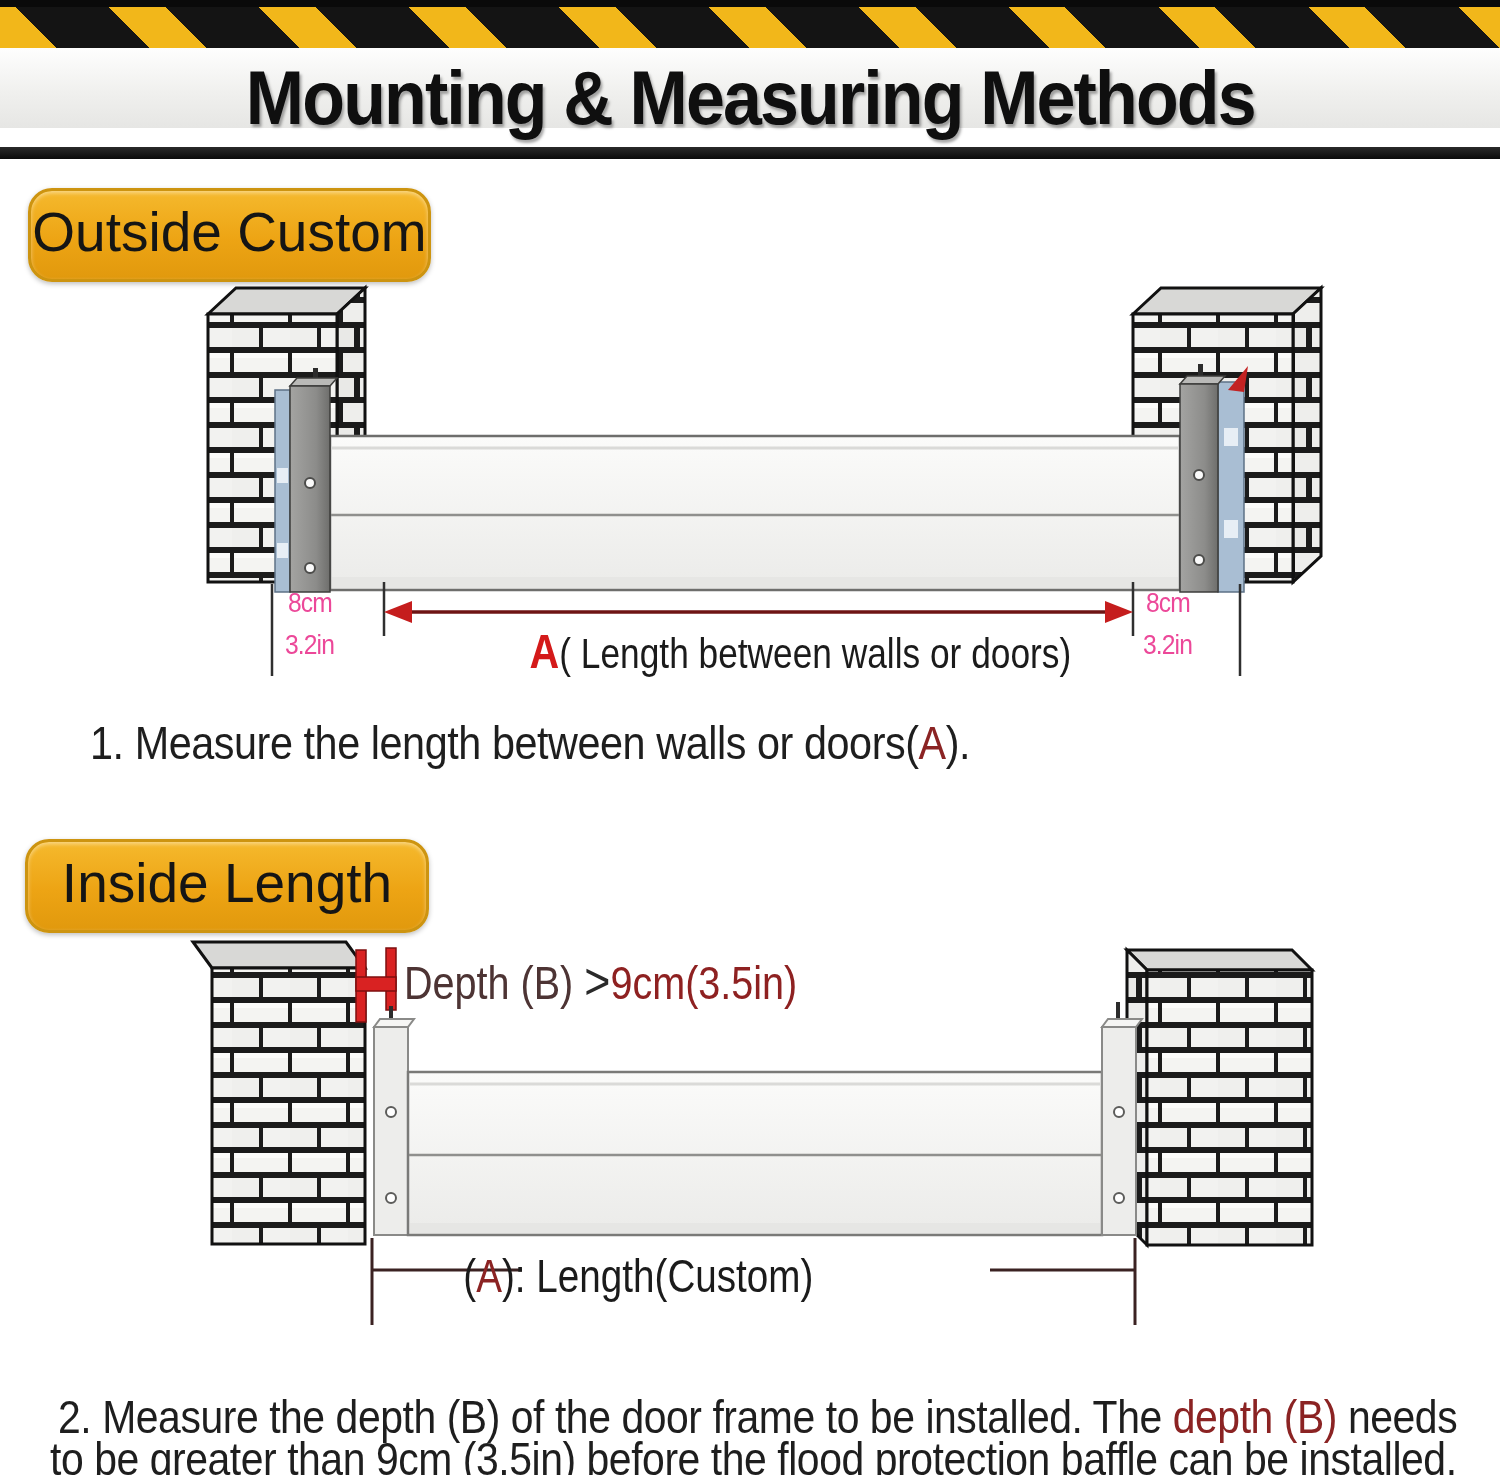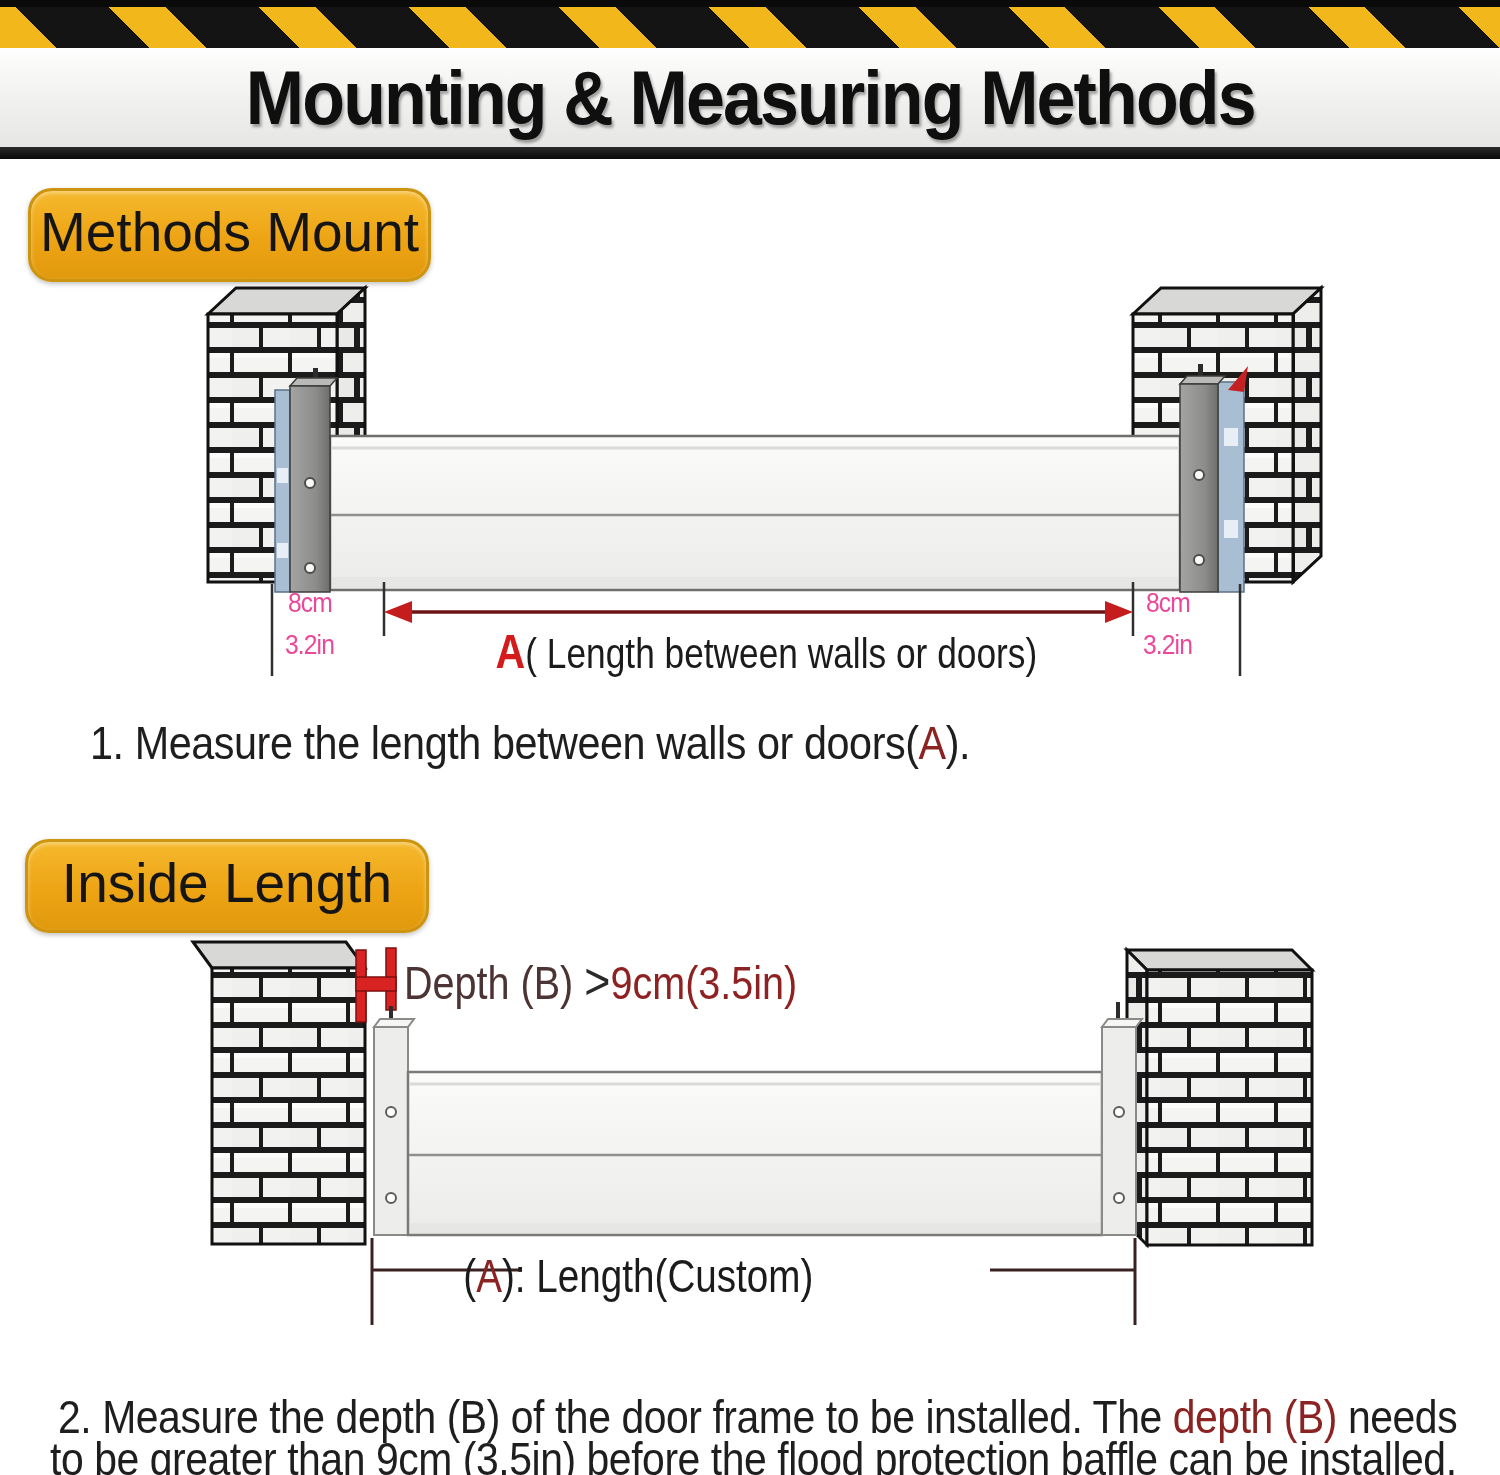--- a/index.html
+++ b/index.html
@@ -8,21 +8,21 @@
     background:#ffffff; font-family:"Liberation Sans","DejaVu Sans",sans-serif;
     color:#1c1c1c;
   }
   
   .tape {
     position:absolute; left:0; top:0; width:1500px; height:48px;
     background:repeating-linear-gradient(45deg,#f2b71a 0 40px,#141414 40px 106px);
   }
   .tape-topstrip { position:absolute; left:0; top:0; width:1500px; height:7px; background:#0a0a0a; }
   .title-band {
-    position:absolute; left:0; top:48px; width:1500px; height:99px;
+    position:absolute; left:0; top:48px; width:1500px; height:80px;
     background:linear-gradient(180deg,#fefefe 0%,#f0f0ee 55%,#e6e6e4 100%);
     text-align:center;
   }
   .page-title {
     display:inline-block; font-size:76px; font-weight:bold; line-height:99px;
     letter-spacing:-2px; color:#0f0f0f; white-space:nowrap;
     transform:scaleX(0.92); transform-origin:50% 50%;
     text-shadow:2px 3px 3px rgba(0,0,0,0.35), 0 0 2px #ffffff;
   }
   .hdr-bar { position:absolute; left:0; top:147px; width:1500px; height:12px;
@@ -39,21 +39,21 @@
   .badge-inside  { left:25px; top:839px; width:398px; height:88px; }
   
   svg.diag { position:absolute; left:0; display:block; }
   .d1 { top:278px; width:1500px; height:432px; }
   .d2 { top:938px; width:1500px; height:395px; }
   
   .lbl { position:absolute; white-space:nowrap; }
   .cond  { display:inline-block; transform:scaleX(0.88); transform-origin:0 50%; }
   .condc { display:inline-block; transform:scaleX(0.84); transform-origin:50% 50%; }
   .dimtxt { font-size:28px; color:#ec4899; letter-spacing:-1px; }
-  .alabel-wrap { left:444px; top:623px; width:760px; }
+  .alabel-wrap { left:420px; top:623px; width:760px; text-align:center; }
   .alabel-a { font-size:49px; font-weight:bold; color:#d41a1a; }
   .alabel-rest { font-size:42px; color:#1b1b1b; }
   .step { font-size:47px; line-height:46px; color:#1e1e1e; letter-spacing:-0.5px; }
   .step .hl { color:#8b2323; }
   .depth-wrap { left:404px; top:951px; }
   .depth-label { font-size:46px; color:#4d3434; }
   .depth-gt { font-size:52px; color:#2a2a2a; }
   .depth-val { font-size:46px; color:#8e2121; }
   .lenlabel-wrap { left:430px; top:1249px; width:650px; }
   .lenlabel { font-size:46px; color:#1b1b1b; }
@@ -65,21 +65,21 @@
 <div class="stage">
 
   <div class="tape"></div>
   <div class="tape-topstrip"></div>
   <div class="title-band">
     <span class="page-title">Mounting &amp; Measuring Methods</span>
   </div>
   <div class="hdr-bar"></div>
 
   <div class="badge badge-outside">
-    <span>Methods Mount</span>
+    <span>Outside Custom</span>
   </div>
 
   <svg class="diag d1" viewBox="0 278 1500 432">
     <defs>
       <pattern id="bk1" width="58" height="50" patternUnits="userSpaceOnUse">
         <rect width="58" height="50" fill="#1b1b1b"></rect>
         <rect x="2" y="3" width="54" height="19" fill="#f4f4f2"></rect>
         <rect x="2" y="3" width="54" height="5" fill="#fcfcfb"></rect>
         <rect x="-27" y="28" width="54" height="19" fill="#efefed"></rect>
         <rect x="31" y="28" width="54" height="19" fill="#f2f2f0"></rect>

